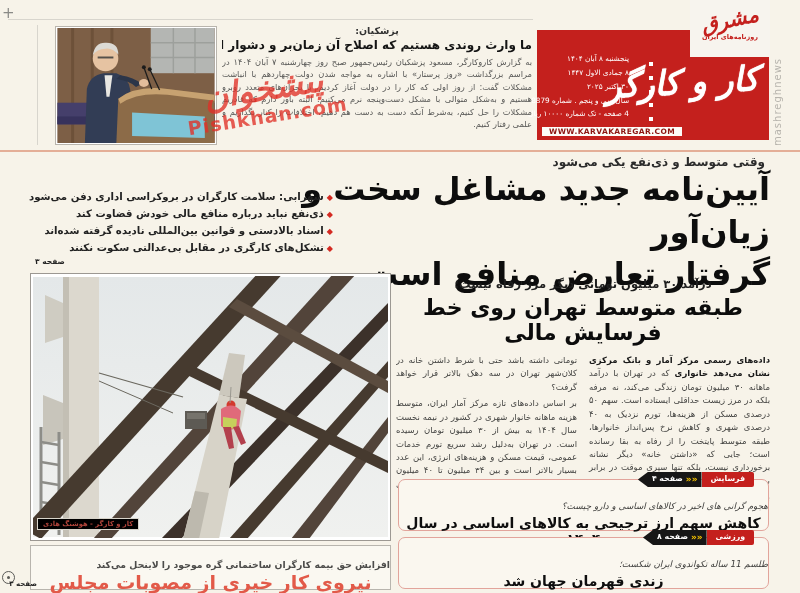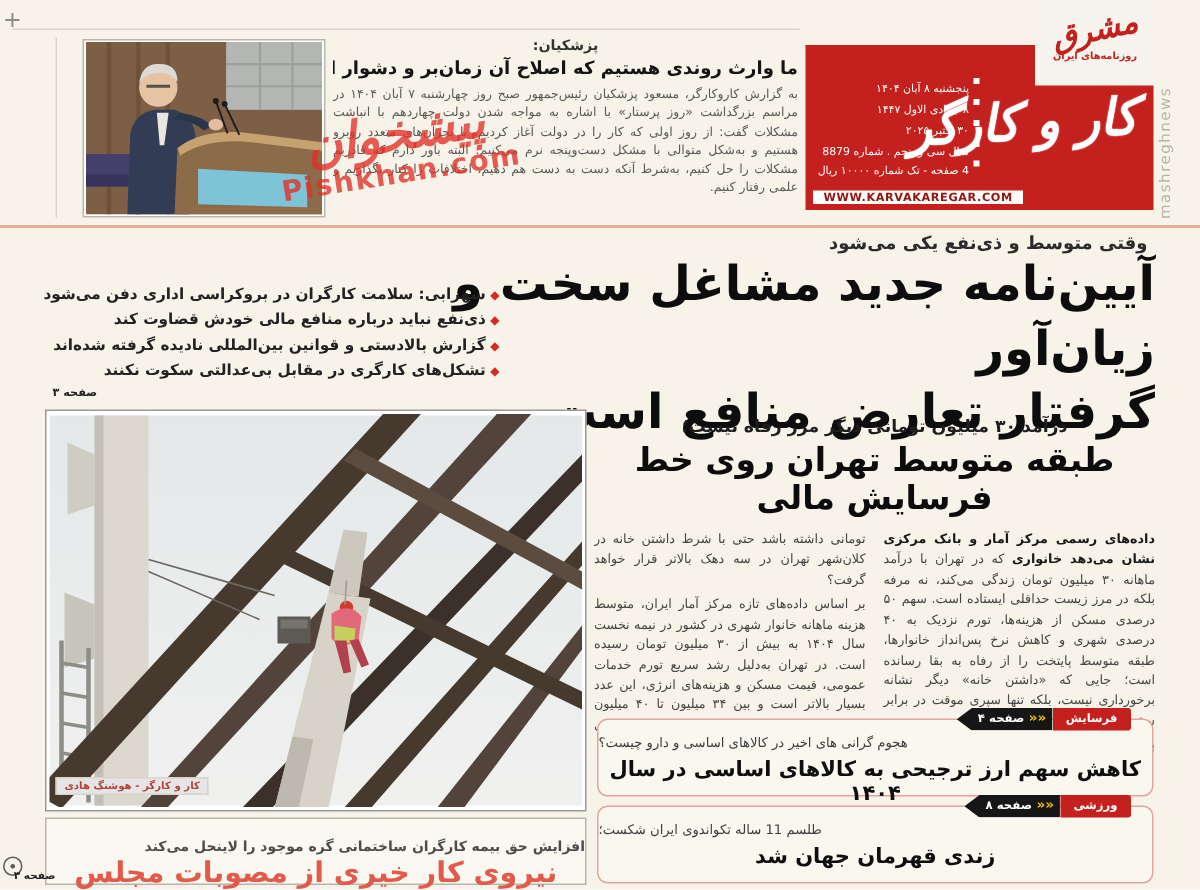--- a/index.html
+++ b/index.html
@@ -23,59 +23,59 @@
   .pres-text { position:absolute; left:222px; top:25px; width:310px; height:122px; overflow:hidden; }
   .pres-kicker { text-align:center; font-size:9.5px; font-weight:bold; color:#333; }
   .pres-headline { text-align:center; font-size:12px; font-weight:bold; color:#141414; letter-spacing:-0.3px; white-space:nowrap; margin-top:2px; }
   .pres-body { margin-top:4px; font-size:8.3px; color:#5a5a58; text-align:justify; line-height:1.5; }
   .pres-body p { margin-bottom:3px; }
 
   
   .masthead { position:absolute; left:537px; top:30px; width:232px; height:110px; background:#c4201d; }
   .m-title { position:absolute; right:2px; top:32px; width:170px; text-align:center; color:#fff; font-size:34px; font-weight:bold; font-style:italic; white-space:nowrap; transform:rotate(-3deg) scaleX(0.95); text-shadow:0 0 1px #fff; }
   .m-dates { position:absolute; left:6px; top:22px; width:110px; color:#fff; font-size:7.3px; line-height:1.9; }
-  .m-date-line { display:flex; align-items:flex-start; gap:3px; white-space:nowrap; }
+  .m-date-line { display:flex; align-items:flex-end; gap:20px; white-space:nowrap; }
   .m-bullet { width:4px; height:4px; background:#fff; flex:0 0 auto; }
   .m-site { position:absolute; left:5px; bottom:4px; background:#fdfcf8; color:#8e1511; font-size:7.5px; font-weight:bold; padding:0 7px; letter-spacing:0.4px; direction:ltr; }
   .pub-logo { position:absolute; left:690px; top:0; width:80px; height:57px; background:#f7f4ee; text-align:center; }
   .pub-logo-title { display:inline-block; margin-top:8px; color:#c4201d; font-size:21px; font-weight:bold; font-style:italic; transform:rotate(-12deg); }
   .pub-logo-sub { display:block; color:#c4201d; font-size:6.5px; font-weight:bold; margin-top:1px; }
   .side-watermark { position:absolute; left:772px; top:36px; height:110px; writing-mode:vertical-rl; transform:rotate(180deg); color:#b7b4ad; font-size:10px; letter-spacing:1px; direction:ltr; }
 
   
   .main-kicker { position:absolute; right:35px; top:155px; font-size:12px; font-weight:bold; color:#2b2b2b; }
   .main-headline { position:absolute; right:30px; top:168px; width:560px; text-align:right; color:#0d0d0d; font-weight:bold; font-size:32px; line-height:1.33; letter-spacing:-0.5px; }
   .main-bullets { position:absolute; left:35px; top:188px; width:298px; text-align:right; font-size:10.2px; font-weight:bold; color:#222; line-height:1.68; }
   .main-bullet { white-space:nowrap; }
   .diamond { color:#d42a22; font-size:8px; margin-left:3px; }
   .main-pageref { position:absolute; left:35px; top:257px; font-size:7.5px; font-weight:bold; color:#222; }
 
   
   .photo-box { position:absolute; left:30px; top:273px; width:361px; height:268px; background:#fff; border:1px solid #9c9892; padding:2px; }
   .photo-box svg { display:block; width:100%; height:100%; }
-  .photo-credit { position:absolute; left:6px; bottom:10px; background:#e5e5e5; color:#b0443a; font-size:6.8px; font-weight:bold; padding:1px 5px; border:1px solid #d8d4ca; }
+  .photo-credit { position:absolute; left:6px; bottom:10px; background:#000000; color:#b0443a; font-size:6.8px; font-weight:bold; padding:1px 5px; border:1px solid #d8d4ca; }
 
   
   .eco { position:absolute; left:396px; top:277px; width:374px; }
   .eco-kicker { text-align:center; font-size:11.5px; font-weight:bold; color:#1e1e1e; }
   .eco-headline { text-align:center; font-size:22px; font-weight:bold; color:#0c0c0c; margin-top:4px; letter-spacing:-0.3px; }
   .eco-cols { display:flex; gap:12px; margin-top:9px; height:147px; overflow:hidden; font-size:8.5px; color:#454543; text-align:justify; line-height:1.58; }
   .eco-col { width:50%; }
   .eco-col p { margin-bottom:3px; }
   .lead-bold { font-weight:bold; color:#191919; }
 
   
   .teaser { position:absolute; left:398px; width:371px; height:52px; border:1px solid #e2a49b; border-radius:7px; background:#faf7ef; }
   .teaser-1 { top:479px; }
   .teaser-2 { top:537px; }
   .tag { position:absolute; top:-8px; right:14px; height:15px; display:flex; align-items:stretch; }
   .tag-cat { background:#c4201d; color:#fff; font-size:7.8px; font-weight:bold; padding:2px 9px 0; border-radius:0 2px 2px 0; }
   .tag-page { background:#161616; color:#fff; font-size:7.8px; font-weight:bold; padding:2px 4px 0 14px; display:flex; gap:3px; clip-path:polygon(10px 0,100% 0,100% 100%,10px 100%,0 50%); }
   .tag-chev { color:#f6c400; font-weight:bold; font-size:9px; line-height:11px; }
-  .teaser-kicker { text-align:left; font-size:8.8px; color:#3c3c3a; margin-top:11px; }
+  .teaser-kicker { text-align:right; font-size:8.8px; color:#3c3c3a; margin-top:21px;font-style:italic; }
   .teaser-headline { text-align:center; font-size:14px; font-weight:bold; color:#0e0e0e; margin-top:4px; }
 
   
   .labor { position:absolute; left:30px; top:545px; width:361px; height:45px; border:1px solid #b8b5ae; background:#faf8f1; }
   .labor-kicker { text-align:right; font-size:9.3px; font-weight:bold; color:#4c4c4a; margin-top:13px; }
   .labor-headline { text-align:center; font-size:19px; font-weight:bold; color:#e25a49; margin-top:1px; letter-spacing:-0.3px; }
   .labor-pageref { position:absolute; right:353px; bottom:1px; font-size:7px; font-weight:bold; color:#222; white-space:nowrap; }
 
   
   .pishkhan { position:absolute; left:150px; top:72px; width:230px; text-align:center; transform:rotate(-9deg); color:rgba(224,48,38,0.78); pointer-events:none; z-index:30; }
@@ -167,21 +167,21 @@
   <div class="divider"></div>
 
   <div class="main-kicker">وقتی متوسط و ذی‌نفع یکی می‌شود</div>
   <div class="main-headline">
     <div>آیین‌نامه جدید مشاغل سخت و زیان‌آور</div>
     <div>گرفتار تعارض منافع است</div>
   </div>
   <div class="main-bullets">
     <div class="main-bullet"><span class="diamond">◆</span><span>سهرابی: سلامت کارگران در بروکراسی اداری دفن می‌شود</span></div>
     <div class="main-bullet"><span class="diamond">◆</span><span>ذی‌نفع نباید درباره منافع مالی خودش قضاوت کند</span></div>
-    <div class="main-bullet"><span class="diamond">◆</span><span>گزارش بالادستی و قوانین بین‌المللی نادیده گرفته شده‌اند</span></div>
+    <div class="main-bullet"><span class="diamond">◆</span><span>اسناد بالادستی و قوانین بین‌المللی نادیده گرفته شده‌اند</span></div>
     <div class="main-bullet"><span class="diamond">◆</span><span>تشکل‌های کارگری در مقابل بی‌عدالتی سکوت نکنند</span></div>
   </div>
   <div class="main-pageref">صفحه ۳</div>
 
   <div class="photo-box">
     <svg viewBox="0 0 355 260">
       <defs>
         <linearGradient id="sky" x1="0" y1="0" x2="0" y2="1">
           <stop offset="0" stop-color="#e4e8e9"></stop>
             <stop offset="1" stop-color="#f0f1ef"></stop>

